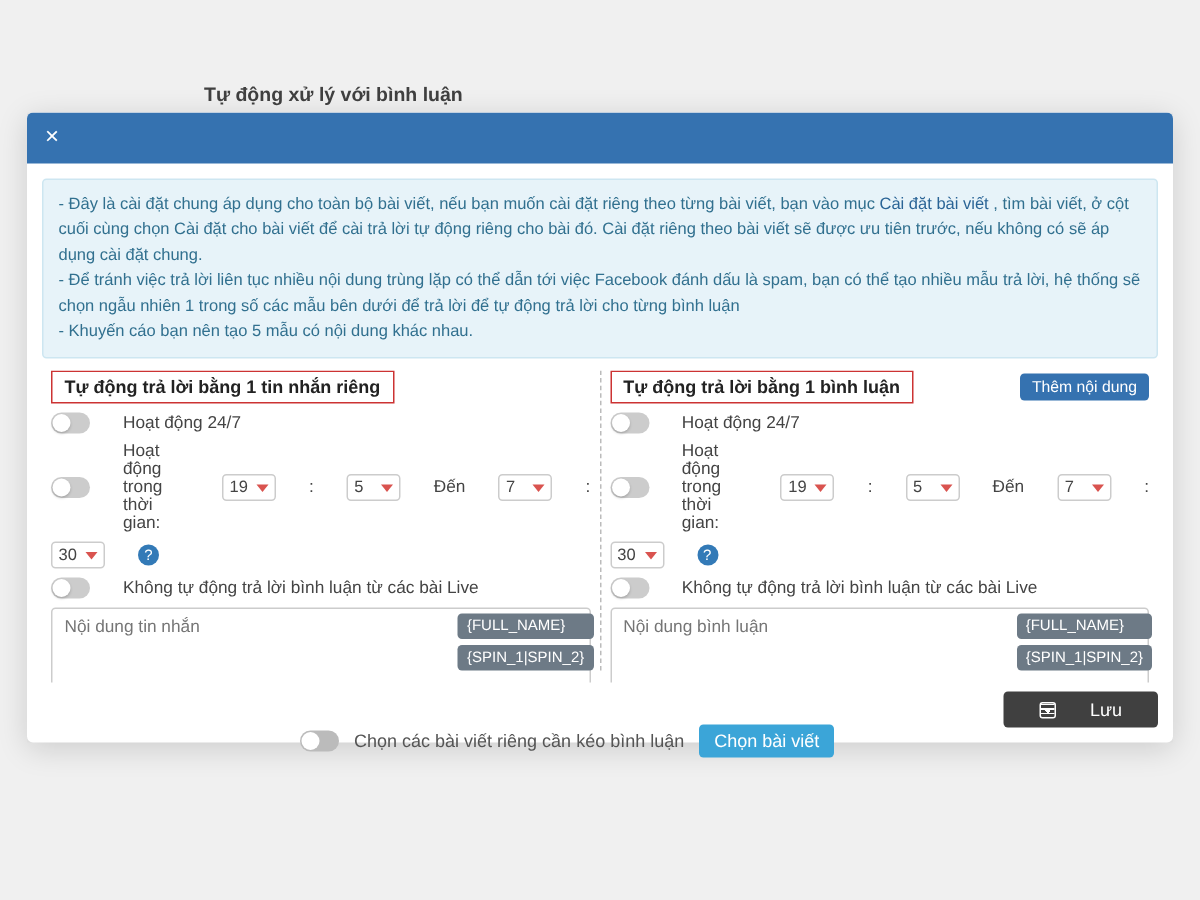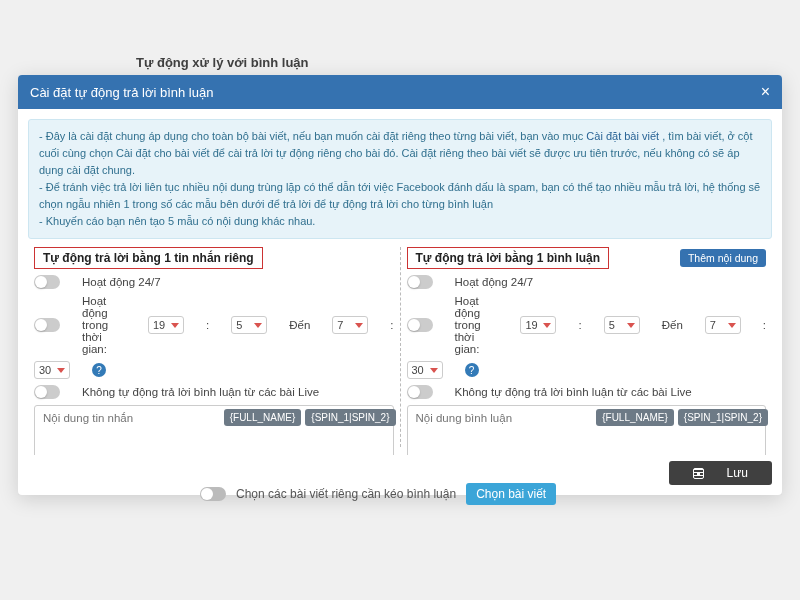--- a/index.html
+++ b/index.html
@@ -28,37 +28,36 @@
   .row { display: flex; align-items: center; gap: 22px; margin: 6px 0; font-size: 11.5px; color: #444; }
   .toggle { width: 26px; height: 14px; background: #ccc; border-radius: 7px; position: relative; cursor: pointer; flex-shrink: 0; }
   .toggle::after { content:""; position:absolute; width:12px; height:12px; background:#fff; border-radius:50%; top:1px; left:1px; box-shadow:0 1px 2px rgba(0,0,0,0.2); }
 
   .sel { border: 1px solid #ccc; border-radius: 3px; padding: 2px 4px; font-size: 11px; display: inline-flex; align-items: center; gap: 4px; background:#fff; cursor:pointer; min-width: 36px; justify-content: space-between; }
   .caret { width:0; height:0; border-left:4px solid transparent; border-right:4px solid transparent; border-top:5px solid #d9534f; }
   .help { width: 14px; height: 14px; background: #337ab7; color: #fff; border-radius: 50%; font-size: 10px; display: inline-flex; align-items: center; justify-content: center; cursor: pointer; }
 
   .content-area { position: relative; margin-top: 4px; }
   .ta { width: 100%; height: 106px; border: 1px solid #ccc; border-radius: 3px; padding: 6px 8px; font-size: 11.5px; color: #555; resize: none; }
-  .tags { position: absolute; top: 4px; right: -2px; display: flex; flex-direction: row; gap: 4px; padding-left: 47px; }
+  .tags { position: absolute; top: 4px; right: -2px; display: flex; flex-direction: column; gap: 4px; padding-left: 47px; }
   .tag { background: #6d7a86; color: #fff; font-size: 10px; padding: 3px 6px; border-radius: 3px; cursor: pointer; white-space: nowrap; }
 
   .modal-footer { display:flex; justify-content:flex-end; padding: 6px 10px 10px; }
   .save-btn { background:#404040; color:#fff; border:none; padding:5px 24px; border-radius:3px; font-size:12px; display:inline-flex; align-items:center; gap:23px; cursor:pointer; }
   .save-ico { width:11px; height:11px; background: radial-gradient(circle at center, #fff 25%, transparent 27%),
               repeating-linear-gradient(#fff 0 1px, transparent 1px 3px); background-size: 100% 100%, 100% 100%; border:1px solid #fff; border-radius:2px; }
 </style>
 </head>
 <body>
 
 <div class="bg-header">Tự động xử lý với bình luận</div>
 
 <div class="modal-wrap">
   <div class="modal">
     <div class="modal-header">
-      <span>Cài đặt tự động trả lời bình luận</span>
       <span class="close">×</span>
     </div>
 
     <div class="info-box">
       <div>
         <span>- Đây là cài đặt chung áp dụng cho toàn bộ bài viết, nếu bạn muốn cài đặt riêng theo từng bài viết, bạn vào mục </span><span class="hl">Cài đặt bài viết</span><span> , tìm bài viết, ở cột cuối cùng chọn Cài đặt cho bài viết để cài trả lời tự động riêng cho bài đó. Cài đặt riêng theo bài viết sẽ được ưu tiên trước, nếu không có sẽ áp dụng cài đặt chung.</span>
       </div>
       <div>- Để tránh việc trả lời liên tục nhiều nội dung trùng lặp có thể dẫn tới việc Facebook đánh dấu là spam, bạn có thể tạo nhiều mẫu trả lời, hệ thống sẽ chọn ngẫu nhiên 1 trong số các mẫu bên dưới để trả lời để tự động trả lời cho từng bình luận</div>
       <div>- Khuyến cáo bạn nên tạo 5 mẫu có nội dung khác nhau.</div>
     </div>

